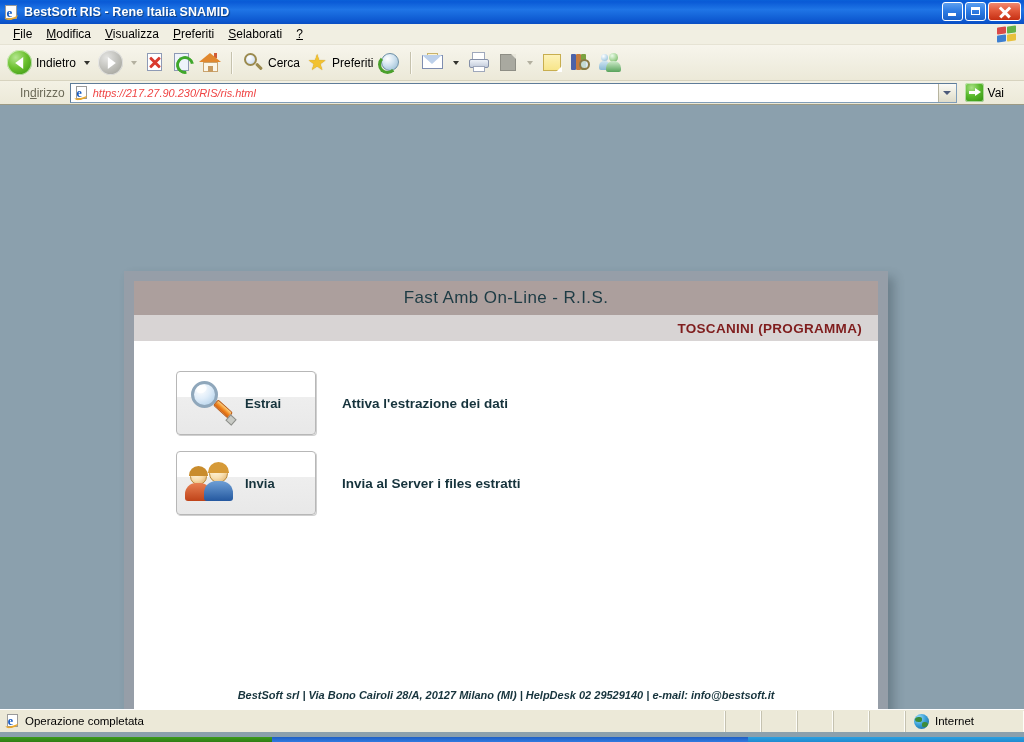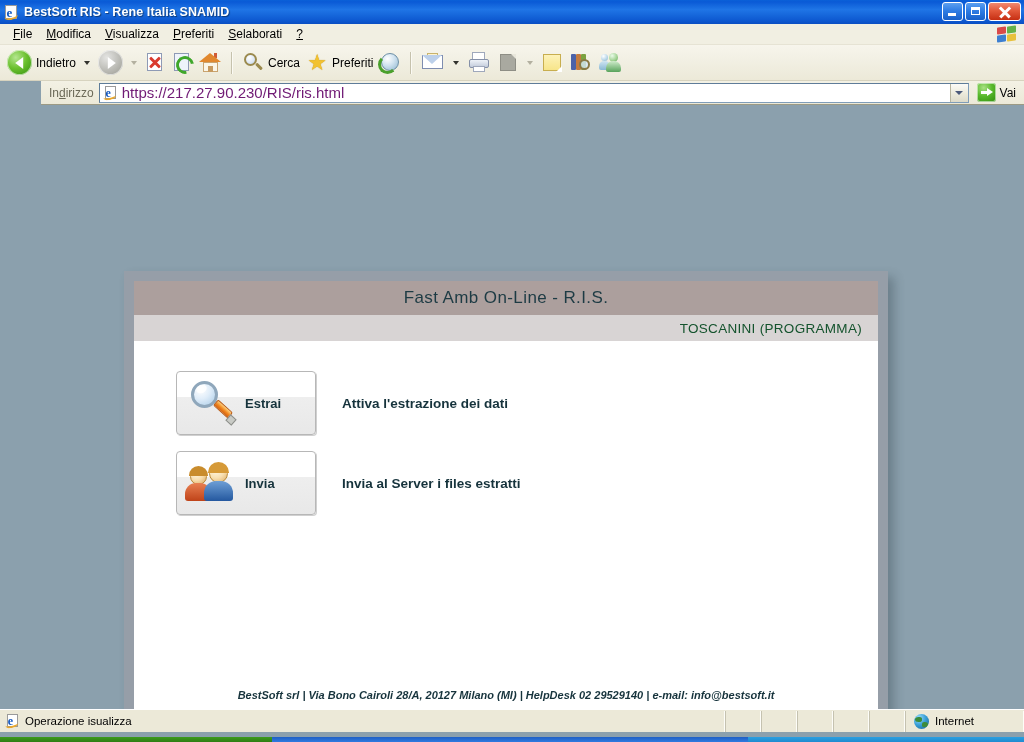--- a/index.html
+++ b/index.html
@@ -427,24 +427,23 @@
     border-radius: 7px 7px 2px 2px;
     background: linear-gradient(180deg, #cfeccb, #58a35b);
   }
 
   
   .addressbar {
     height: 24px;
     background: linear-gradient(180deg, #f3f1e4 0%, #ece9d8 100%);
     display: flex;
     align-items: center;
-    padding: 0 2px;
+    padding: 0 14px;
     box-sizing: border-box;
     border-bottom: 1px solid #9c9a84;
-    margin-left: 41px;
   }
   .addr-label {
     font-size: 12px;
     color: #6c6a58;
     padding: 0 5px 0 6px;
     white-space: nowrap;
   }
   .addr-label u { text-decoration: underline; }
   .addr-input {
     flex: 1;
@@ -476,24 +475,25 @@
     font-weight: bold; font-size: 12px; line-height: 12px; text-align: center;
   }
   .addr-ie-icon .sw2 {
     position: absolute; left: 1px; top: 8px;
     width: 13px; height: 5px;
     border-bottom: 2px solid #e8a72c;
     border-radius: 0 0 50% 50%;
     transform: rotate(-12deg);
   }
   .addr-text {
-    font-size: 15px;
-    color: #701a75;
+    font-size: 11px;
+    color: #ef4444;
     white-space: nowrap;
     overflow: hidden;
+    font-style: italic;
   }
   .addr-drop {
     width: 17px; height: 18px;
     margin-left: auto;
     background: linear-gradient(180deg, #fbfbf7 0%, #eceadb 55%, #dedbc9 100%);
     border: 1px solid #b7b49f;
     border-right: none; border-top: none; border-bottom: none;
     display: flex; align-items: center; justify-content: center;
     flex: 0 0 auto;
   }
@@ -570,22 +570,22 @@
     background: #d8d4d4;
     display: flex;
     align-items: center;
     justify-content: flex-end;
     padding-right: 16px;
     box-sizing: border-box;
     flex: 0 0 auto;
   }
   .app-subbar .u {
     font-size: 13.5px;
-    font-weight: normal;
-    color: #14532d;
+    font-weight: bold;
+    color: #7f1d1d;
     letter-spacing: .3px;
   }
   .app-body {
     flex: 1 1 auto;
     position: relative;
     background: #fff;
   }
 
   .row {
     position: absolute;
@@ -1101,21 +1101,21 @@
 
 </div>
 
 <div class="statusbar">
   <div class="sb-panel sb-first">
     <span class="sb-ie">
         <span class="pg3"></span>
         <span class="e3">e</span>
         <span class="sw3"></span>
       </span>
-    <span class="sb-text">Operazione isualizza</span>
+    <span class="sb-text">Operazione completata</span>
   </div>
   <div class="sb-panel sb-small"></div>
   <div class="sb-panel sb-small"></div>
   <div class="sb-panel sb-small"></div>
   <div class="sb-panel sb-small"></div>
   <div class="sb-panel sb-small"></div>
   <div class="sb-panel sb-zone">
     <span class="sb-globe">
         <span class="land1"></span>
         <span class="land2"></span>

